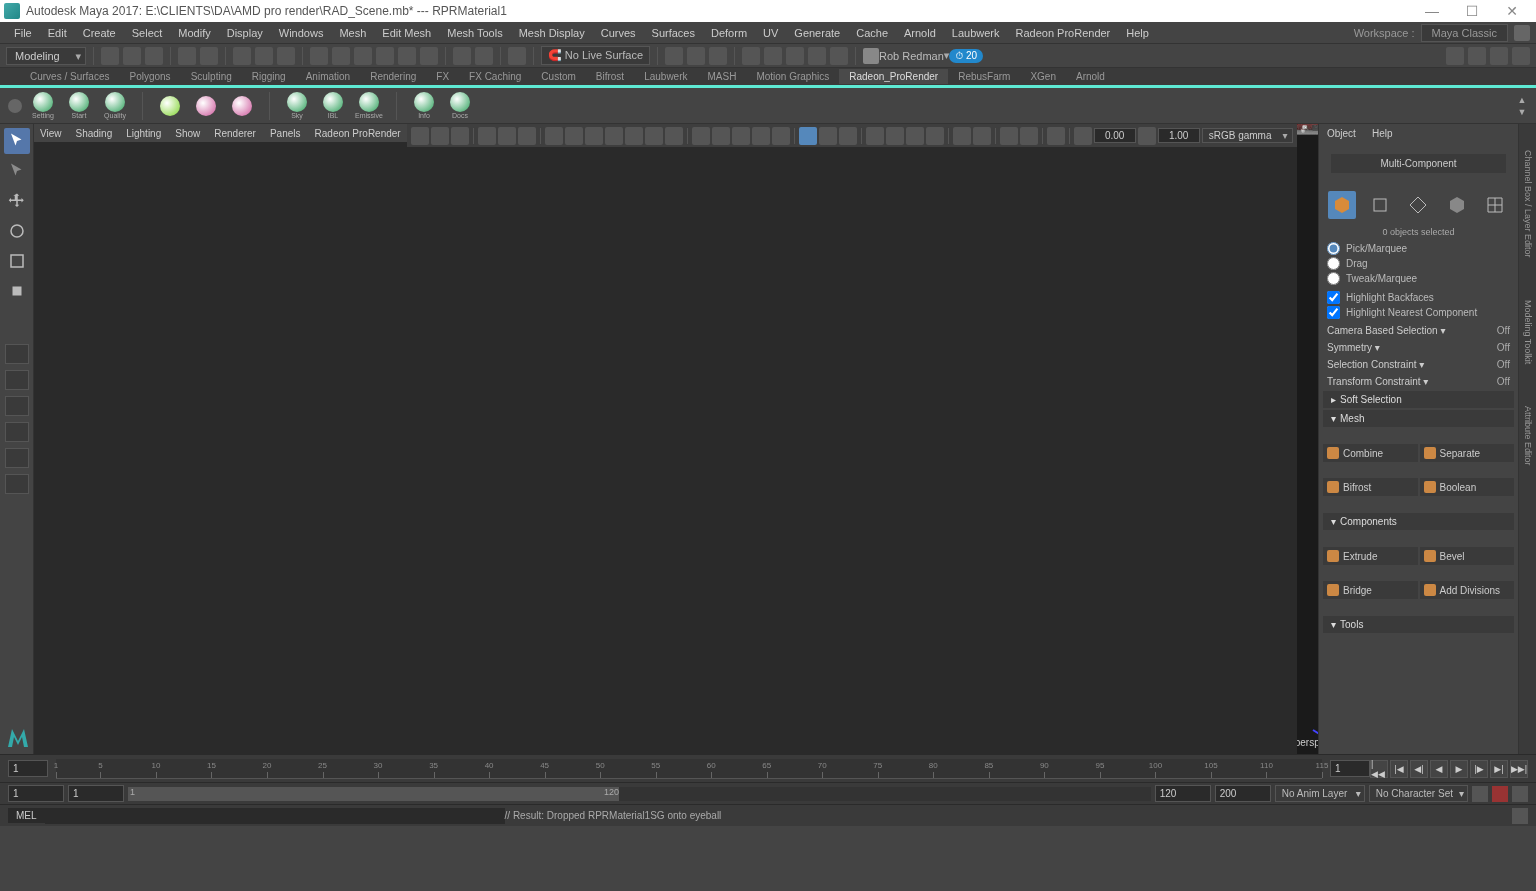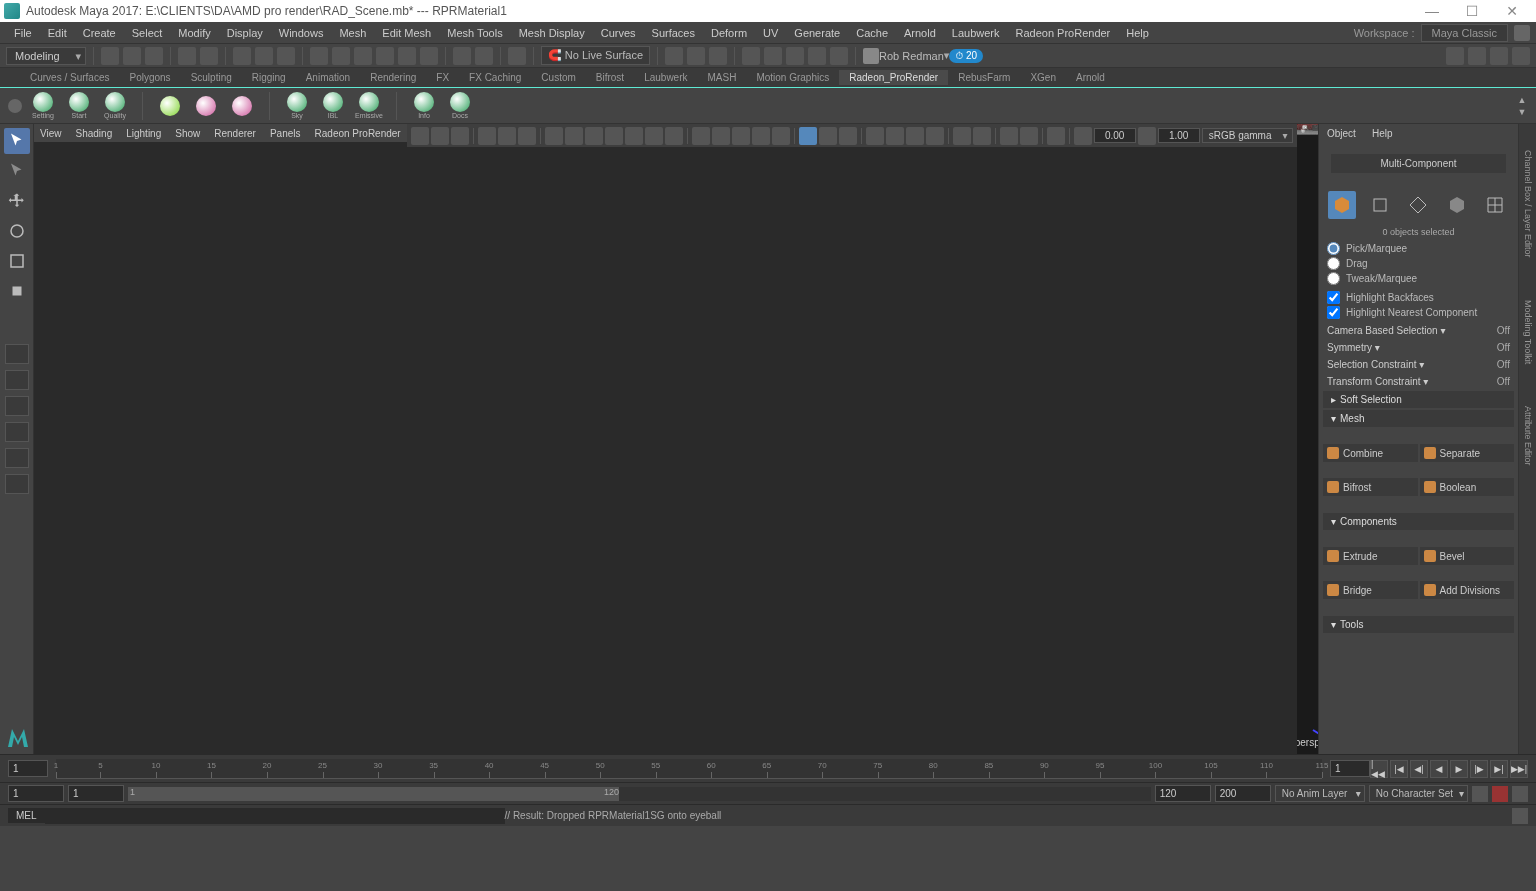--- a/index.html
+++ b/index.html
@@ -19,21 +19,21 @@
 .toolbar1 { background: #444444; height: 24px; display: flex; align-items: center; padding: 0 6px; gap: 4px; border-bottom: 1px solid #333; }
 .toolbar1 .dropdown { background: #3a3a3a; border: 1px solid #555; padding: 2px 16px 2px 8px; color: #ccc; position: relative; min-width: 80px; }
 .toolbar1 .chev { position: absolute; right: 4px; color: #aaa; }
 .toolbar1 .tbicon { width: 18px; height: 18px; background: #555; border-radius: 2px; cursor: pointer; }
 .toolbar1 .sep { width: 1px; height: 18px; background: #555; margin: 0 3px; }
 .toolbar1 .livesurf { background: #3a3a3a; padding: 2px 6px; border: 1px solid #555; }
 .toolbar1 .user { display: flex; align-items: center; }
 .toolbar1 .badge { background: #2288cc; color: #fff; border-radius: 8px; padding: 1px 6px; font-size: 10px; }
 .toolbar1 .avatar { width: 16px; height: 16px; background: #888; border-radius: 2px; }
 
-.shelftabs { background: #3a3a3a; height: 20px; display: flex; align-items: center; padding: 0 20px; gap: 0; border-bottom: 1px solid #5eead4; }
+.shelftabs { background: #3a3a3a; height: 20px; display: flex; align-items: center; padding: 0 20px; gap: 0; border-bottom: 3px solid #5eead4; }
 .shelftabs .tab { padding: 2px 10px; color: #999; cursor: pointer; font-size: 10px; }
 .shelftabs .tab.active { background: #4a4a4a; color: #ddd; }
 
 .shelf { background: #444444; height: 36px; display: flex; align-items: center; padding: 0 8px; gap: 6px; border-bottom: 1px solid #333; }
 .shelf .shelficon { width: 30px; height: 30px; display: flex; flex-direction: column; align-items: center; justify-content: center; cursor: pointer; }
 .shelf .shelficon .ball { width: 20px; height: 20px; border-radius: 50%; }
 .shelf .shelficon .lbl { font-size: 7px; color: #aaa; }
 .shelf .sep { width: 1px; height: 28px; background: #555; margin: 0 6px; }
 .shelf .endarrows { margin-left: auto; display: flex; flex-direction: column; gap: 2px; }
 .shelf .arrowbtn { width: 12px; height: 10px; color: #aaa; cursor: pointer; text-align: center; font-size: 9px; }

